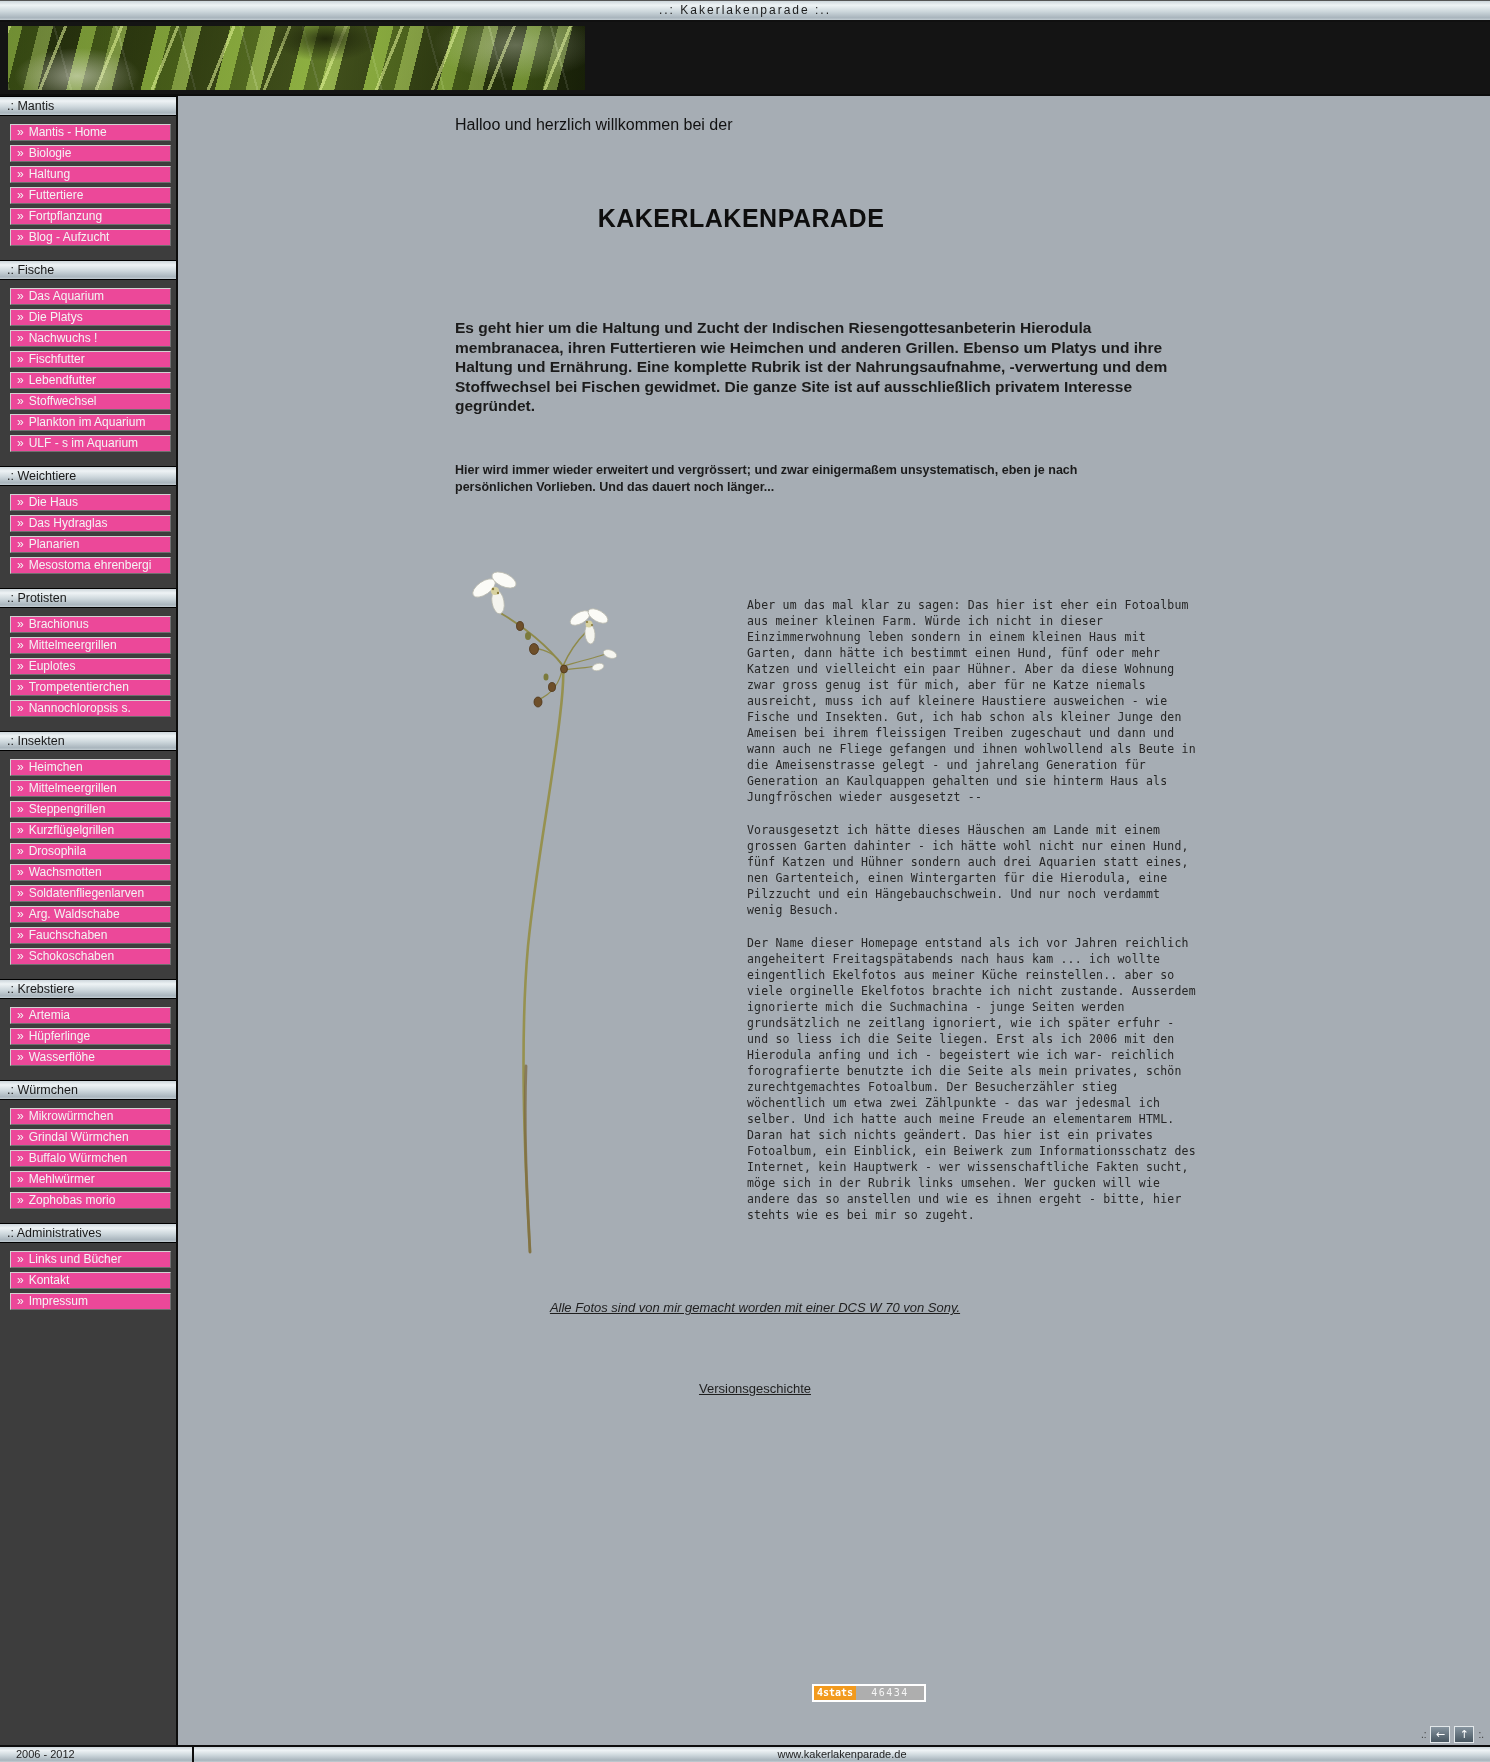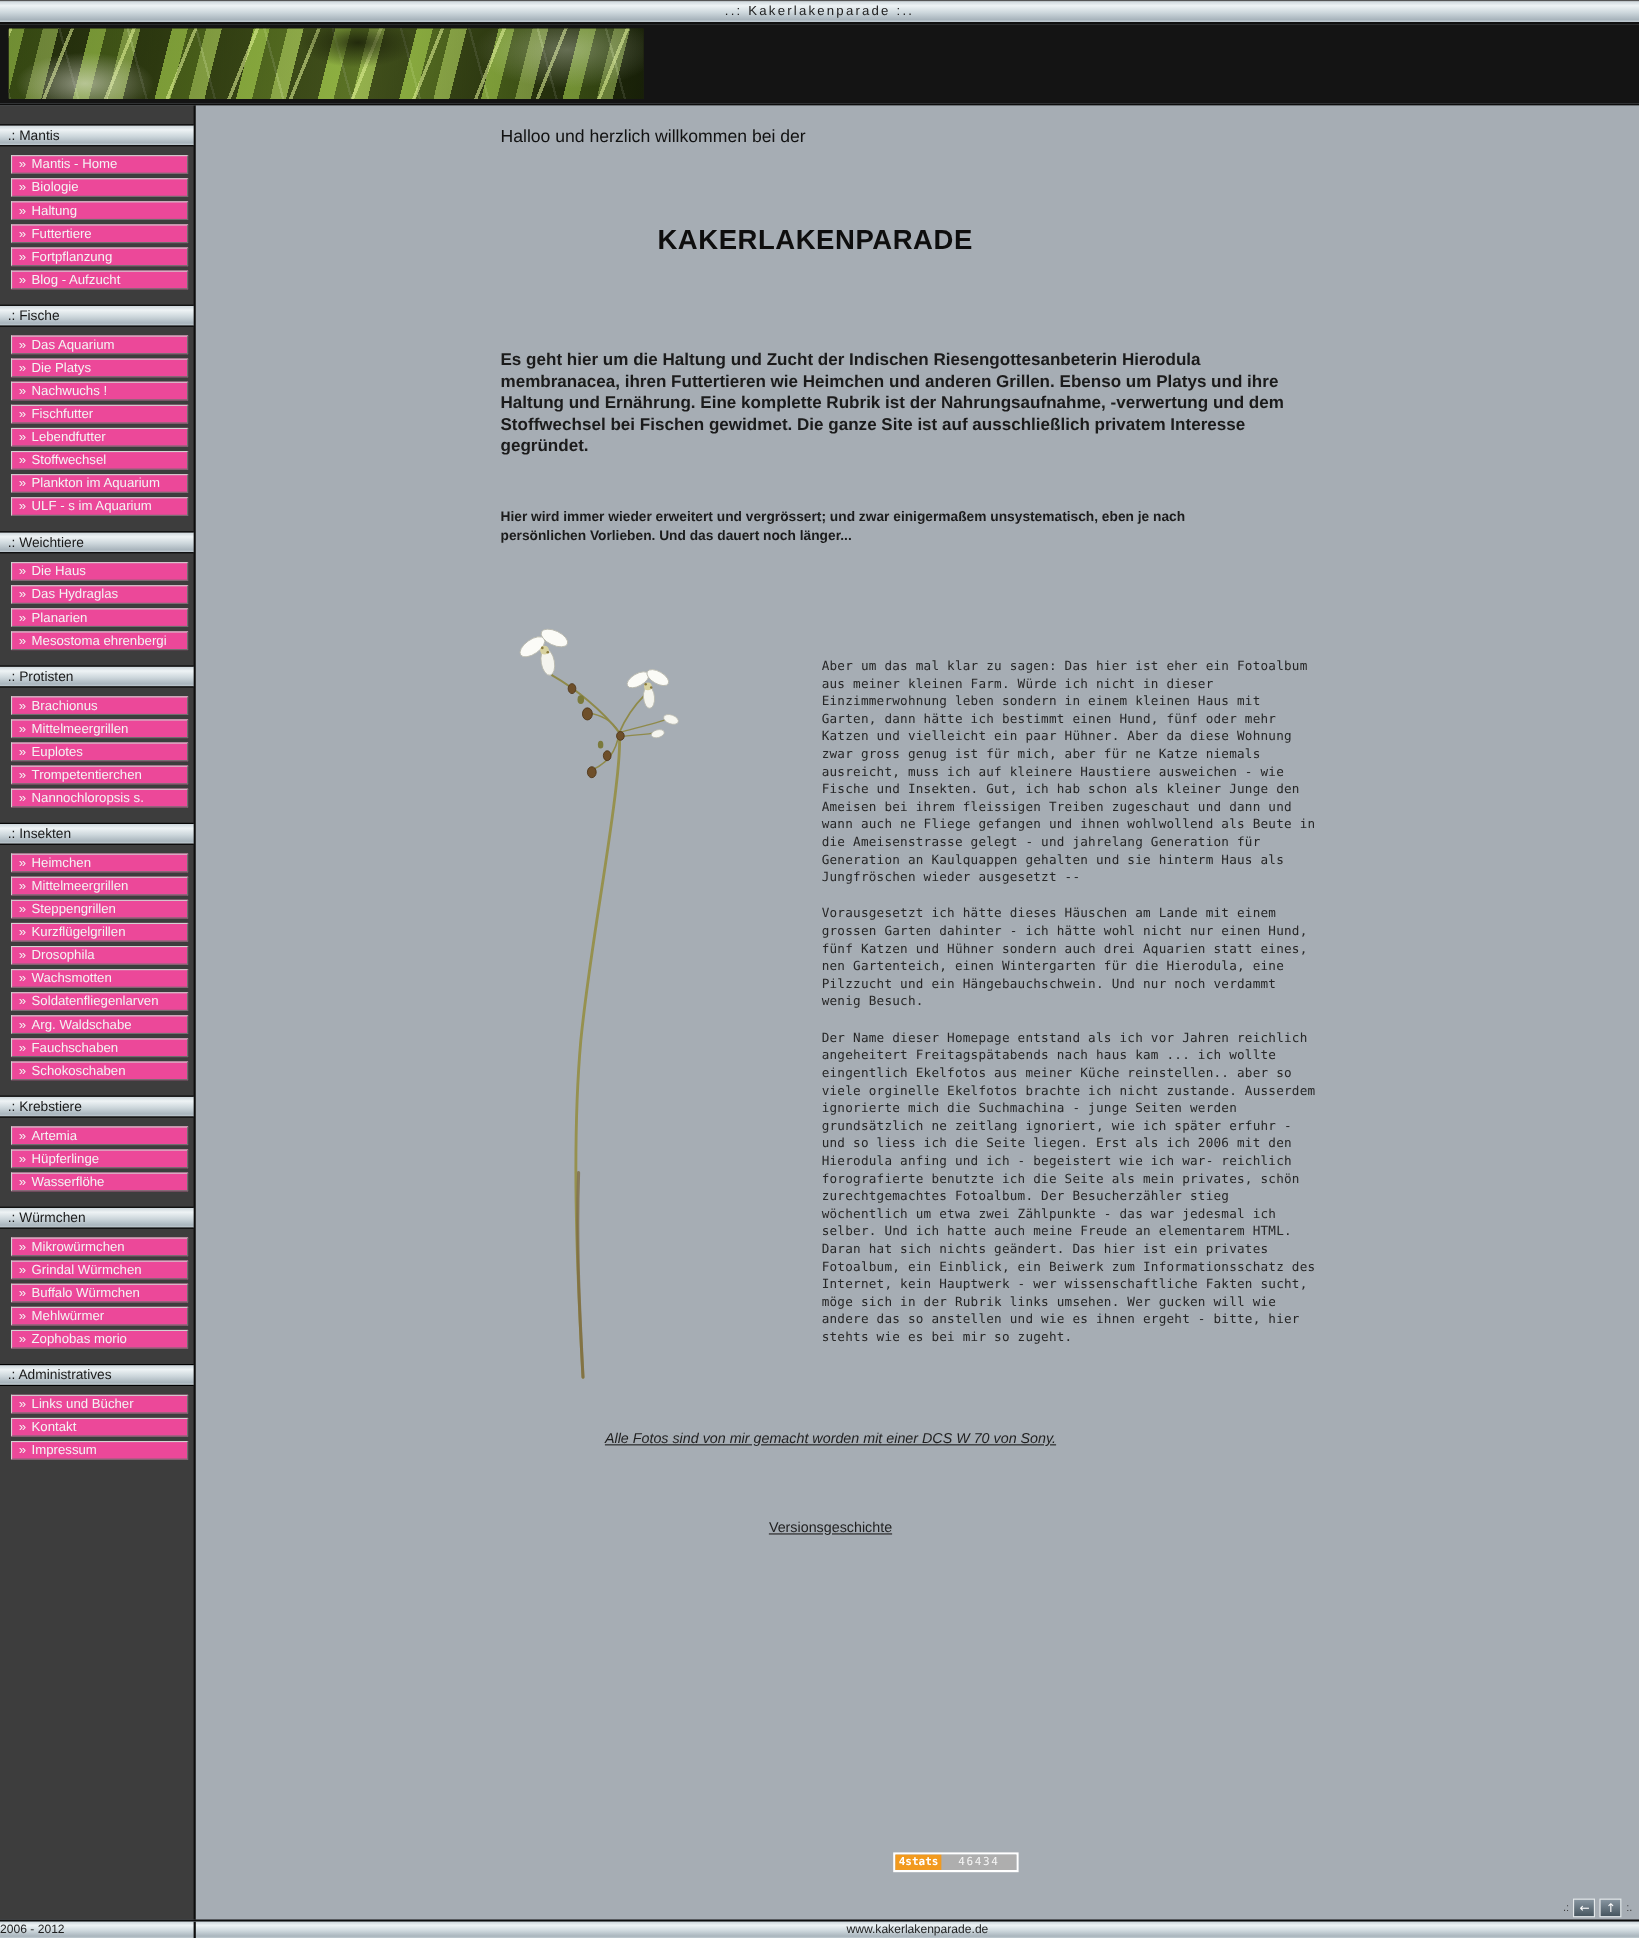--- a/index.html
+++ b/index.html
@@ -23,21 +23,21 @@
         repeating-linear-gradient(75deg, rgba(250,250,240,.25) 0 2px, rgba(0,0,0,0) 2px 60px),
         linear-gradient(100deg,#2a3310,#53641f 30%,#7f953a 55%,#3d4a16 82%,#151a08);}
   
   #bodysep{position:absolute;top:94px;left:0;width:100%;height:2px;background:#0d0d0d;}
   
   #sidebar{position:absolute;top:96px;left:0;width:176px;height:1649px;background:#3d3d3d;
            border-right:2px solid #0d0d0d;box-sizing:content-box;}
   .sb-header{height:18px;line-height:18px;padding-left:7px;font-size:12.5px;color:#1a1a1a;
              border-top:1px solid #000;border-bottom:1px solid #000;margin-top:14px;
              background:linear-gradient(180deg,#cdd6db 0%,#eef3f5 22%,#cdd7dc 55%,#a9b5bd 88%,#c2ccd2 100%);}
-  #sidebar > .sb-header:first-child{margin-top:17px;}
+  #sidebar > .sb-header:first-child{margin-top:0;}
   .sb-items{padding:8px 0 0 0;}
   .sb-item{margin:0 5px 4px 10px;height:15px;line-height:15px;background:#ec4899;color:#f4f4f4;
            font-size:12px;padding-left:6px;border:1px solid #d2d2d2;border-bottom-color:#6f6f6f;
            border-right-color:#6f6f6f;white-space:nowrap;overflow:hidden;cursor:pointer;}
   .sb-item .chev{margin-right:5px;font-size:12px;}
   
   #main{position:absolute;top:96px;left:178px;width:1312px;height:1649px;background:#a6adb4;}
   .welcome{position:absolute;left:277px;top:20px;font-size:16px;color:#111;}
   .pagetitle{position:absolute;left:212px;top:92px;width:670px;margin:16px;text-align:center;
              font-size:25px;font-weight:bold;letter-spacing:0.5px;color:#0e0e0e;}
@@ -61,21 +61,21 @@
   .counter .c2{background:#aeaeae;color:#f6f6f6;padding:1px 15px;letter-spacing:1.5px;}
   .cornernav{position:absolute;right:6px;top:1630px;display:flex;align-items:center;gap:4px;
              color:#3e3e3e;font-size:10px;}
   .navbtn{width:20px;height:17px;padding:0;margin:0;border:1px solid #e3e8ea;
           background:linear-gradient(180deg,#8795a0,#46555f);color:#fff;font-size:11px;
           line-height:14px;text-align:center;cursor:pointer;font-family:"DejaVu Sans",sans-serif;}
   
   #footsep{position:absolute;top:1745px;left:0;width:100%;height:2px;background:#0d0d0d;}
   #footer{position:absolute;top:1747px;left:0;width:100%;height:15px;display:flex;
           font-size:11px;color:#1e1e1e;line-height:15px;}
-  #footer .f-left{width:176px;padding-left:0;border-right:2px solid #0d0d0d;box-sizing:content-box;}
+  #footer .f-left{width:176px;padding-left:16px;border-right:2px solid #0d0d0d;box-sizing:content-box;}
   #footer .f-right{flex:1;text-align:center;}
 </style>
 </head>
 <body>
 
 <div id="page">
 
   <div id="titlebar" class="steel">
     <span>..:  Kakerlakenparade  :..</span>
   </div>

